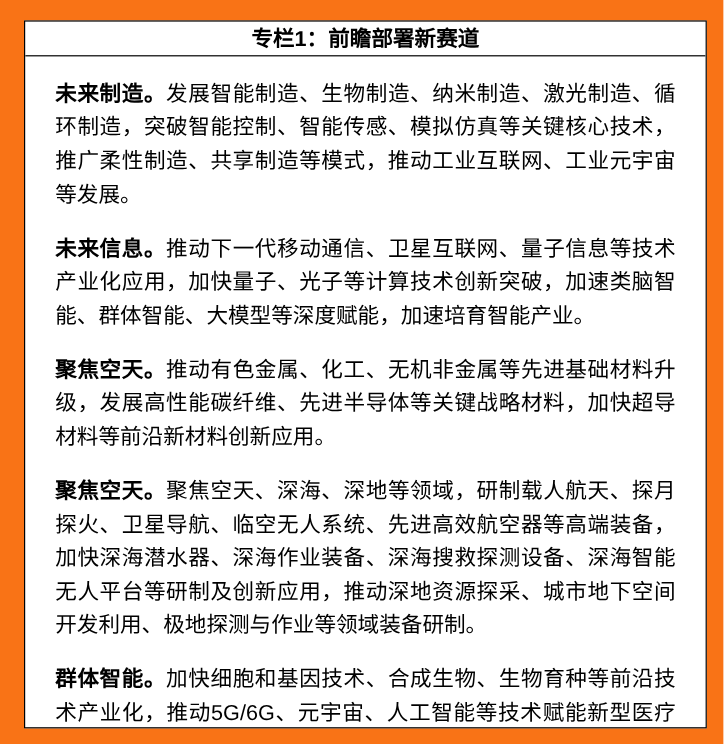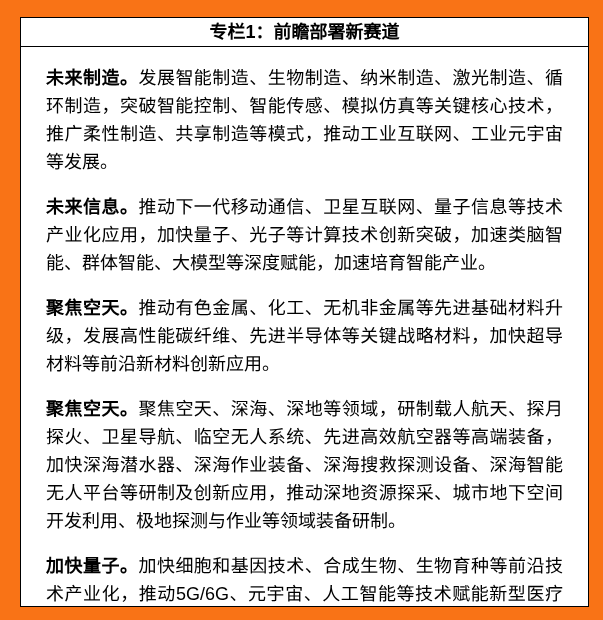--- a/index.html
+++ b/index.html
@@ -57,16 +57,16 @@
 <body>
 
 <div class="page">
   <div class="column-box">
     <div class="title-row">专栏1：前瞻部署新赛道</div>
     <div class="content">
       <p class="para"><b class="term">未来制造。</b><span>发展智能制造、生物制造、纳米制造、激光制造、循环制造，突破智能控制、智能传感、模拟仿真等关键核心技术，推广柔性制造、共享制造等模式，推动工业互联网、工业元宇宙等发展。</span></p>
       <p class="para"><b class="term">未来信息。</b><span>推动下一代移动通信、卫星互联网、量子信息等技术产业化应用，加快量子、光子等计算技术创新突破，加速类脑智能、群体智能、大模型等深度赋能，加速培育智能产业。</span></p>
       <p class="para"><b class="term">聚焦空天。</b><span>推动有色金属、化工、无机非金属等先进基础材料升级，发展高性能碳纤维、先进半导体等关键战略材料，加快超导材料等前沿新材料创新应用。</span></p>
       <p class="para"><b class="term">聚焦空天。</b><span>聚焦空天、深海、深地等领域，研制载人航天、探月探火、卫星导航、临空无人系统、先进高效航空器等高端装备，加快深海潜水器、深海作业装备、深海搜救探测设备、深海智能无人平台等研制及创新应用，推动深地资源探采、城市地下空间开发利用、极地探测与作业等领域装备研制。</span></p>
-      <p class="para"><b class="term">加快量子。</b><span>加快细胞和基因技术、合成生物、生物育种等前沿技术产业化，推动5G/6G、元宇宙、人工智能等技术赋能新型医疗服务，研发融合数字孪生、脑机交互等先进技术的高端医疗装备和健康用品。</span></p>
+      <p class="para"><b class="term">群体智能。</b><span>加快细胞和基因技术、合成生物、生物育种等前沿技术产业化，推动5G/6G、元宇宙、人工智能等技术赋能新型医疗服务，研发融合数字孪生、脑机交互等先进技术的高端医疗装备和健康用品。</span></p>
     </div>
   </div>
 </div>
 
 </body></html>

